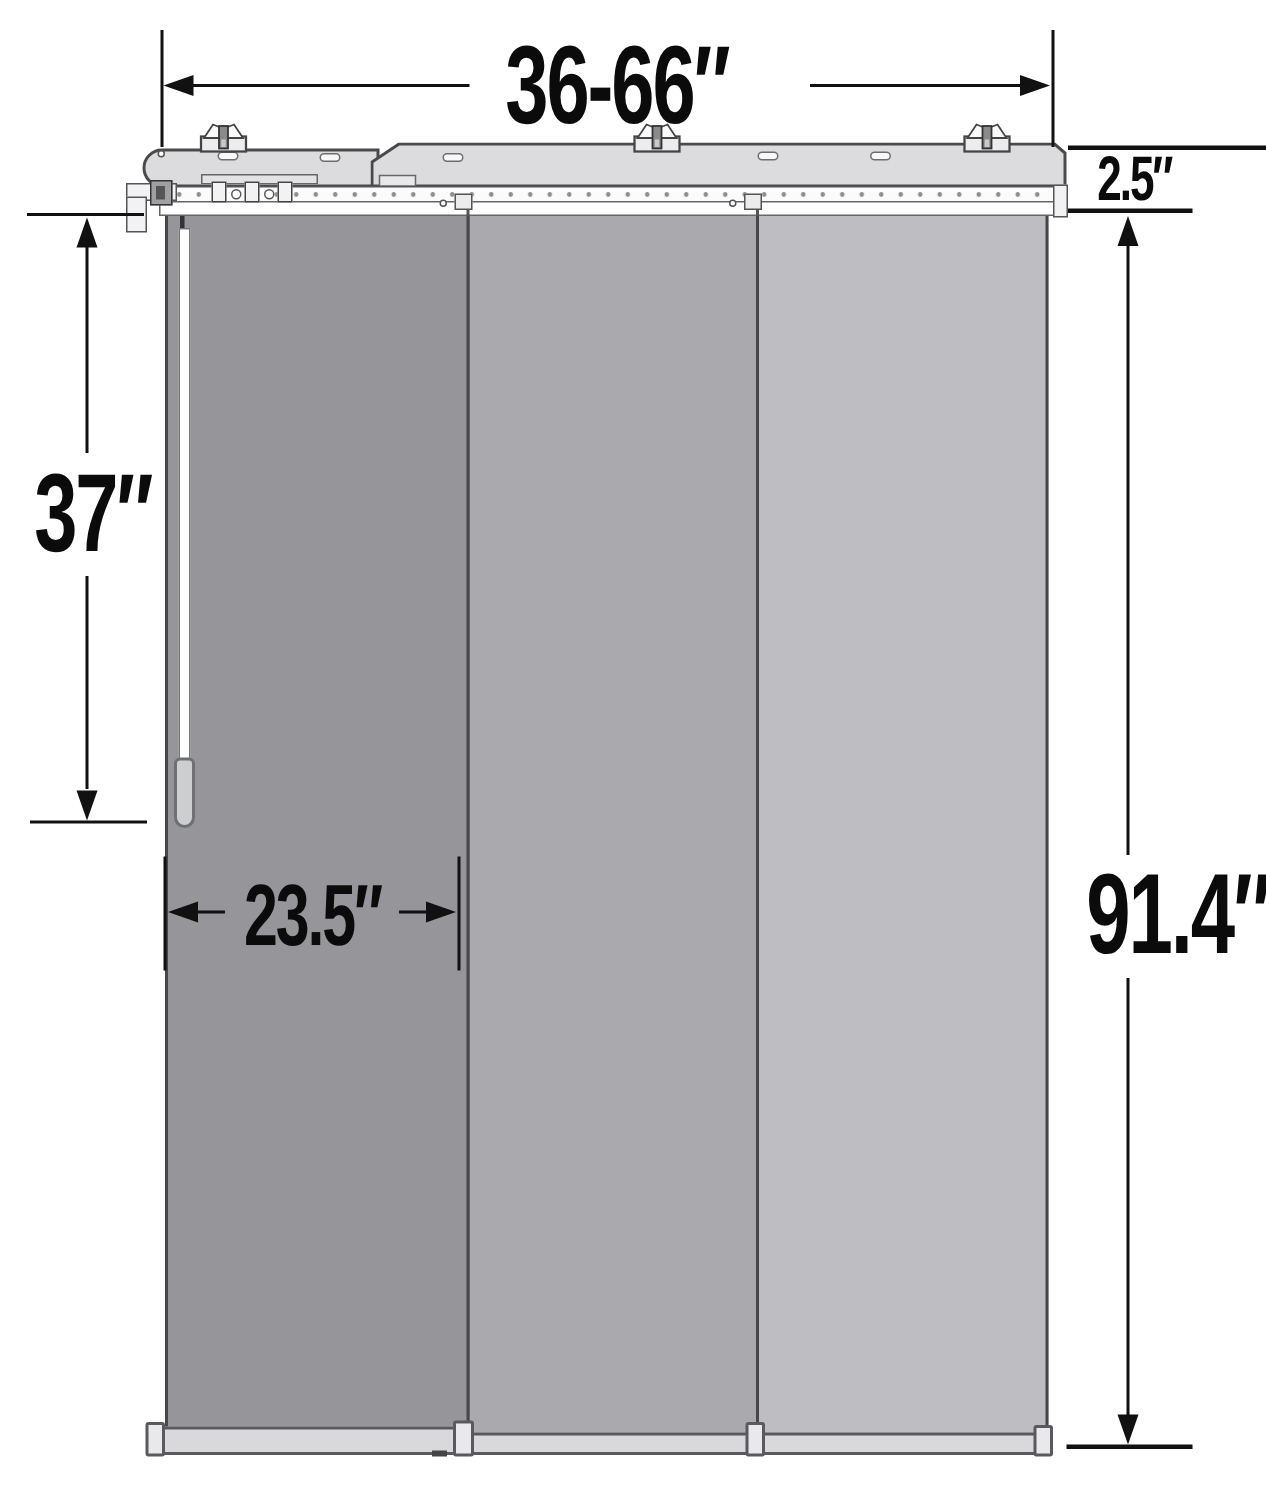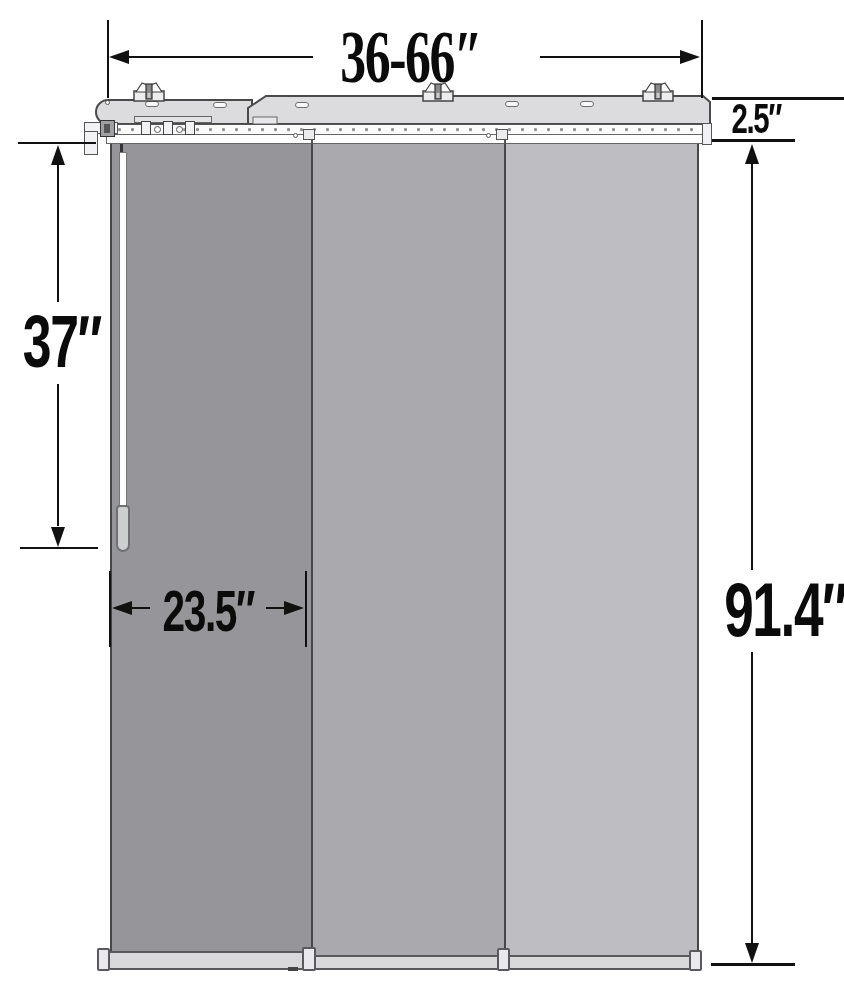--- a/index.html
+++ b/index.html
@@ -122,21 +122,21 @@
   </div>
 
   <div>
 
     <div class="vline" style="left:107px; top:20px; height:78px;"></div>
     <div class="vline" style="left:701px; top:20px; height:78px;"></div>
     <div class="arr l" style="left:109px; top:50px;"></div>
     <div class="hline" style="left:127px; top:56px; width:186px;"></div>
     <div class="hline" style="left:540px; top:56px; width:140px;"></div>
     <div class="arr r" style="left:680px; top:50px;"></div>
-    <div class="dim-label" style="left:286px; top:20px; width:250px; font-size:74px;font-family:Liberation Serif, serif;">
+    <div class="dim-label" style="left:286px; top:20px; width:250px; font-size:74px;">
       <span>36-66″</span>
     </div>
 
     <div class="hline" style="left:712px; top:97px; width:132px; height:3px;"></div>
     <div class="hline" style="left:712px; top:139px; width:83px; height:3px;"></div>
     <div class="dim-label" style="left:710px; top:98px; width:92px; font-size:42px;">
       <span>2.5″</span>
     </div>
 
     <div class="arr u" style="left:745px; top:144px;"></div>

